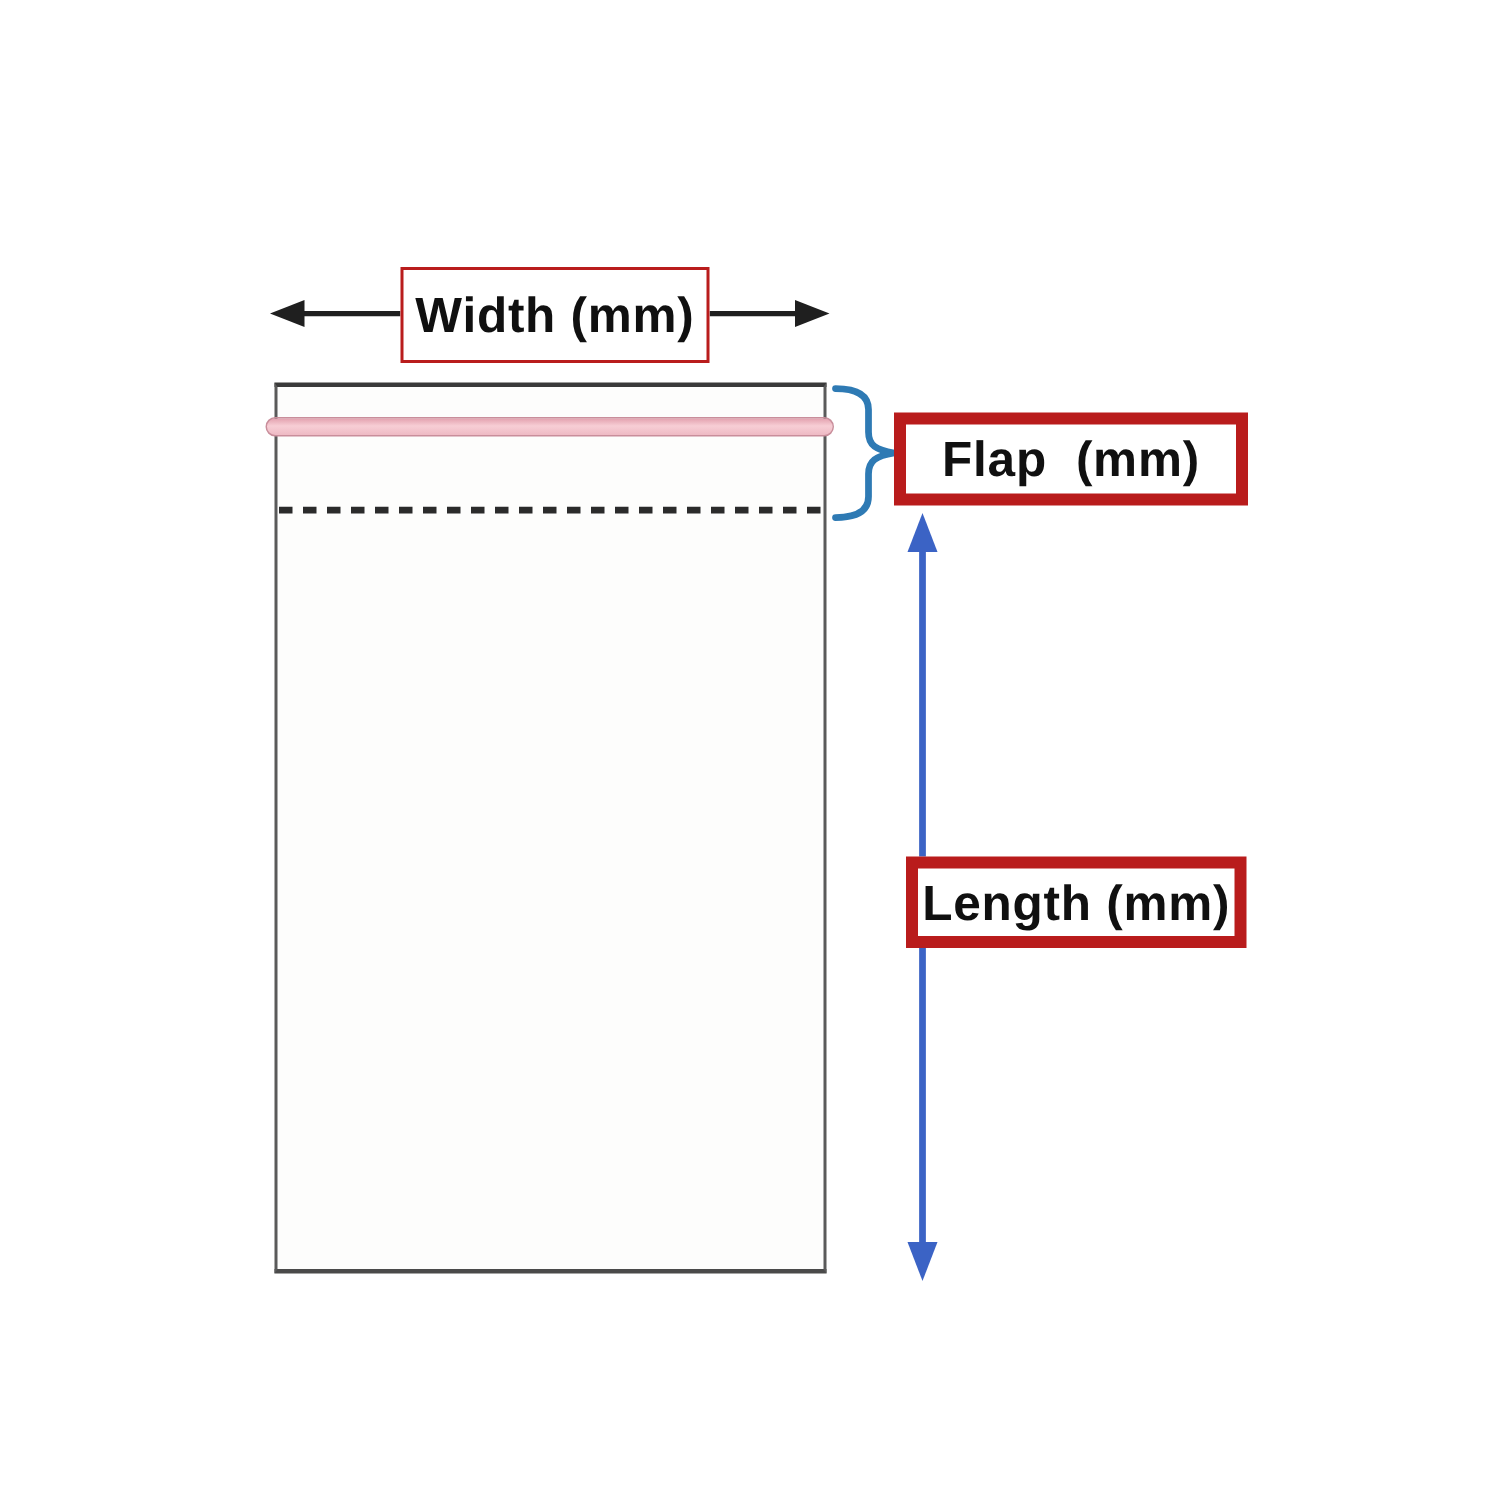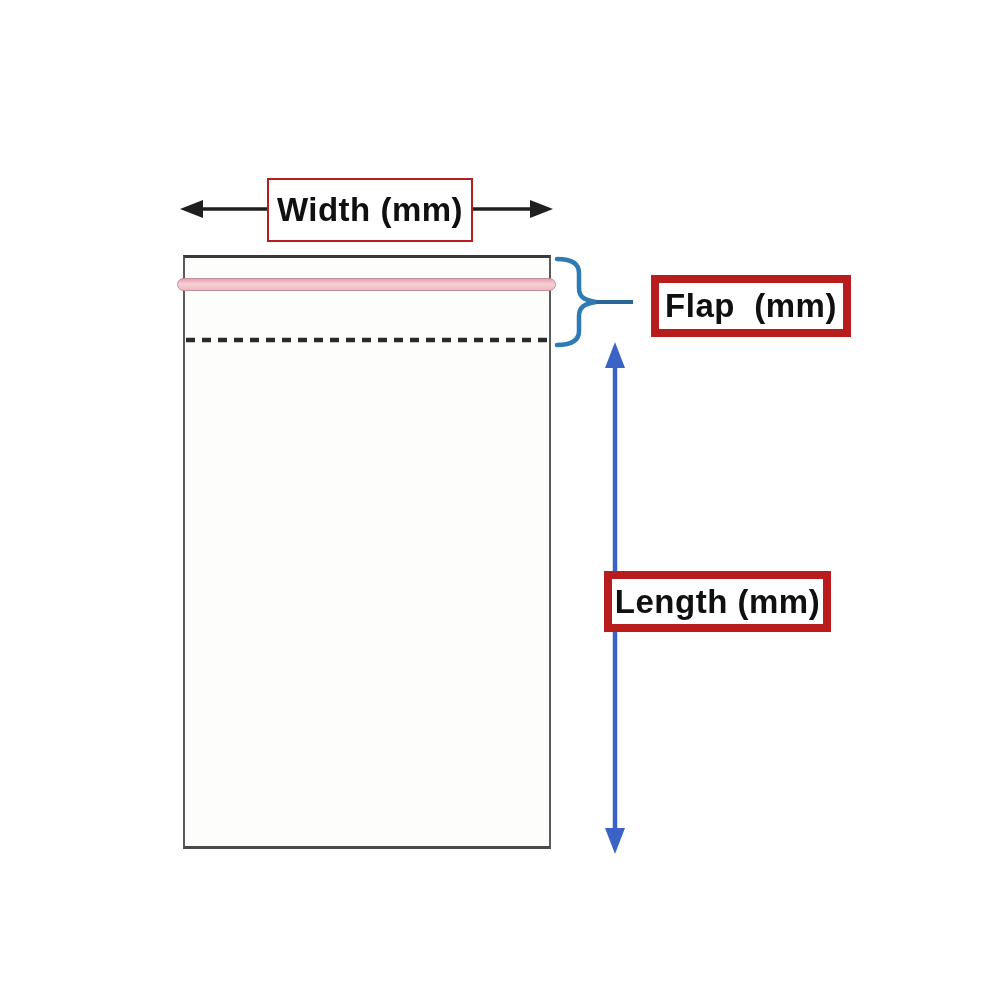--- a/index.html
+++ b/index.html
@@ -59,21 +59,21 @@
     display: flex;
     align-items: center;
     justify-content: center;
     color: #101010;
     font-weight: 700;
     font-size: 33px;
     letter-spacing: 0.5px;
   }
   .label-box span { white-space: pre; }
   .width-box  { left: 267px; top: 178px; width: 206px; height: 64px; border-width: 2.5px; }
-  .flap-box   { left: 651px; top: 275px; width: 200px; height: 62px; }
+  .flap-box   { left: 596px; top: 275px; width: 236px; height: 62px; }
   .length-box { left: 588px; top: 571px; width: 227px; height: 61px; margin-left: 16px; }
 </style>
 </head>
 <body>
 
 <div class="canvas">
 
   <div class="bag"></div>
 
   <div class="strip"></div>

